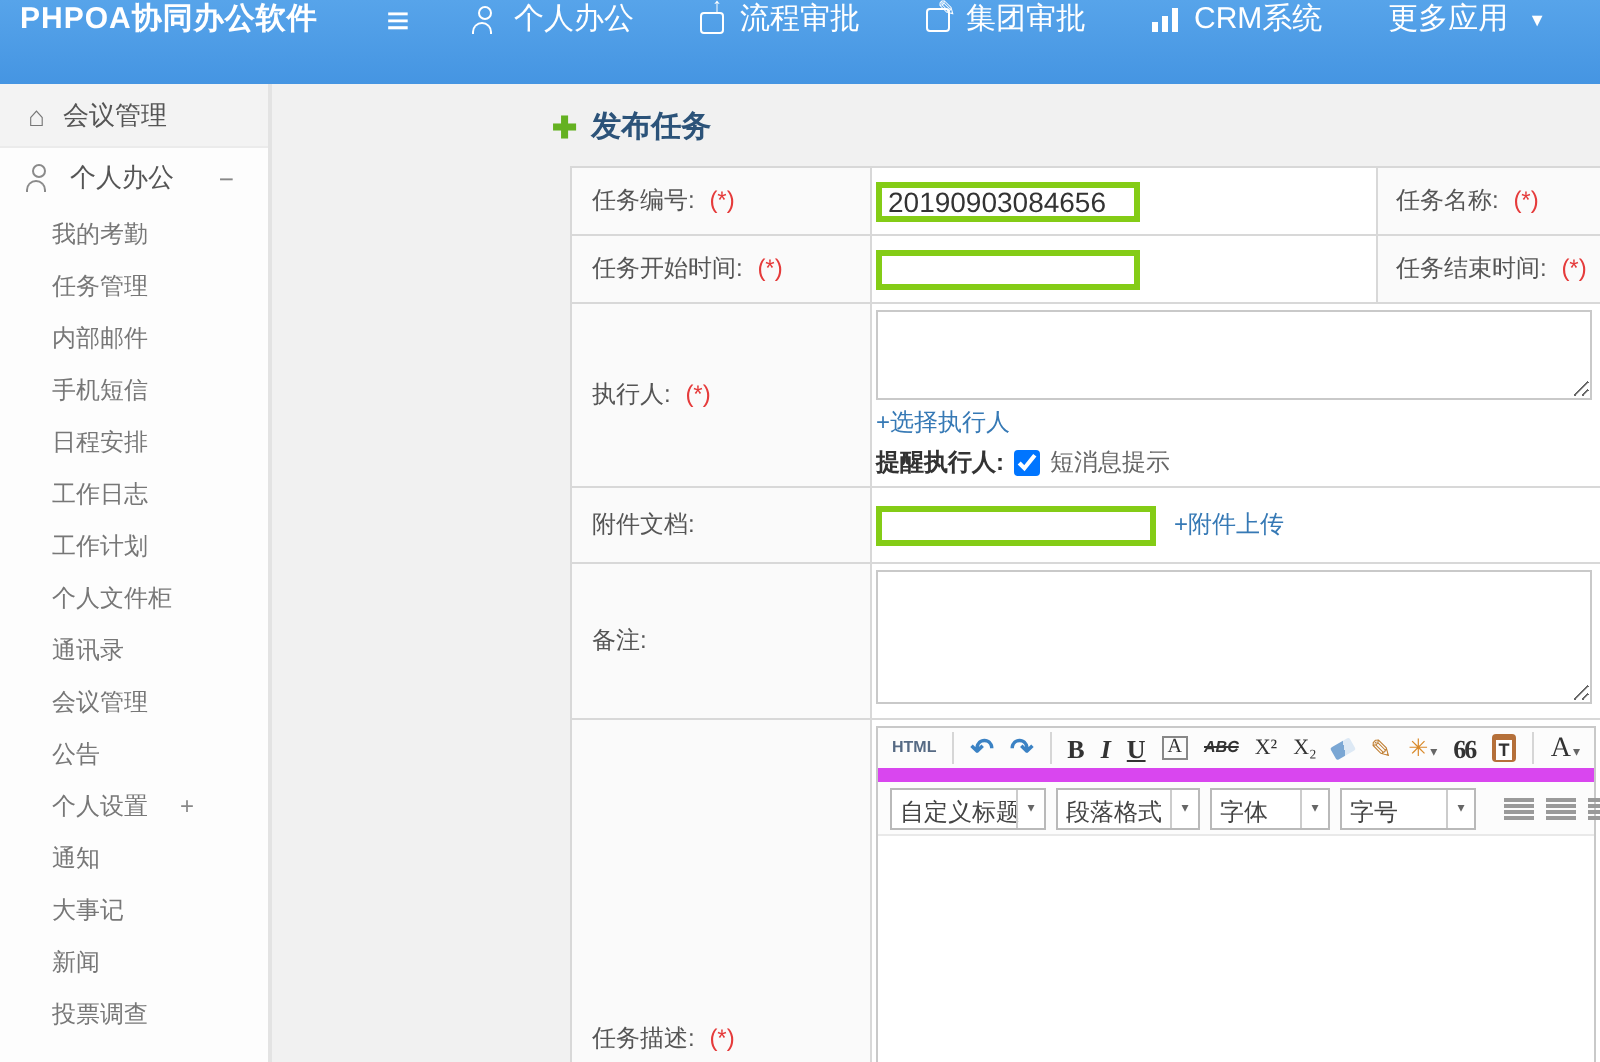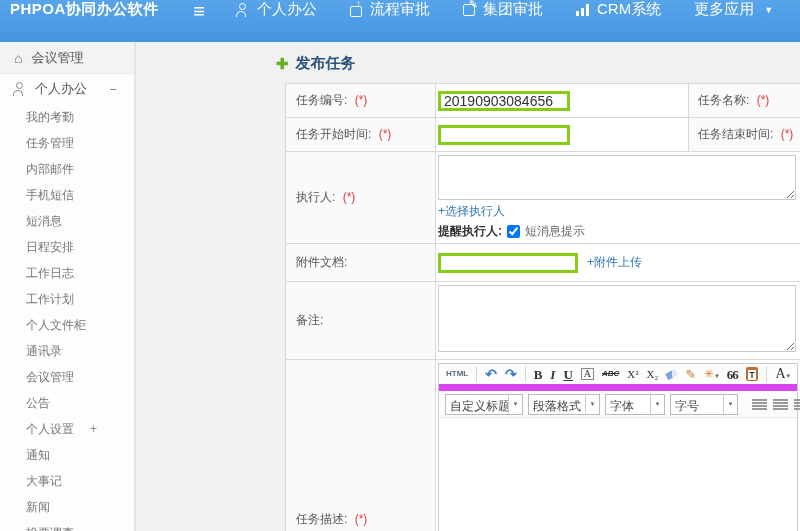--- a/index.html
+++ b/index.html
@@ -162,21 +162,20 @@
     <div class="side-section">
       <span class="person-icon gray"></span>
       <span>个人办公</span>
       <span class="collapse-mark">−</span>
     </div>
     <ul class="side-list">
       <li><span>我的考勤</span></li>
       <li><span>任务管理</span></li>
       <li><span>内部邮件</span></li>
       <li><span>手机短信</span></li>
-      <li><span>短消息</span></li>
       <li><span>日程安排</span></li>
       <li><span>工作日志</span></li>
       <li><span>工作计划</span></li>
       <li><span>个人文件柜</span></li>
       <li><span>通讯录</span></li>
       <li><span>会议管理</span></li>
       <li><span>公告</span></li>
       <li><span>个人设置</span><span class="s-suffix">+</span></li>
       <li><span>通知</span></li>
       <li><span>大事记</span></li>

